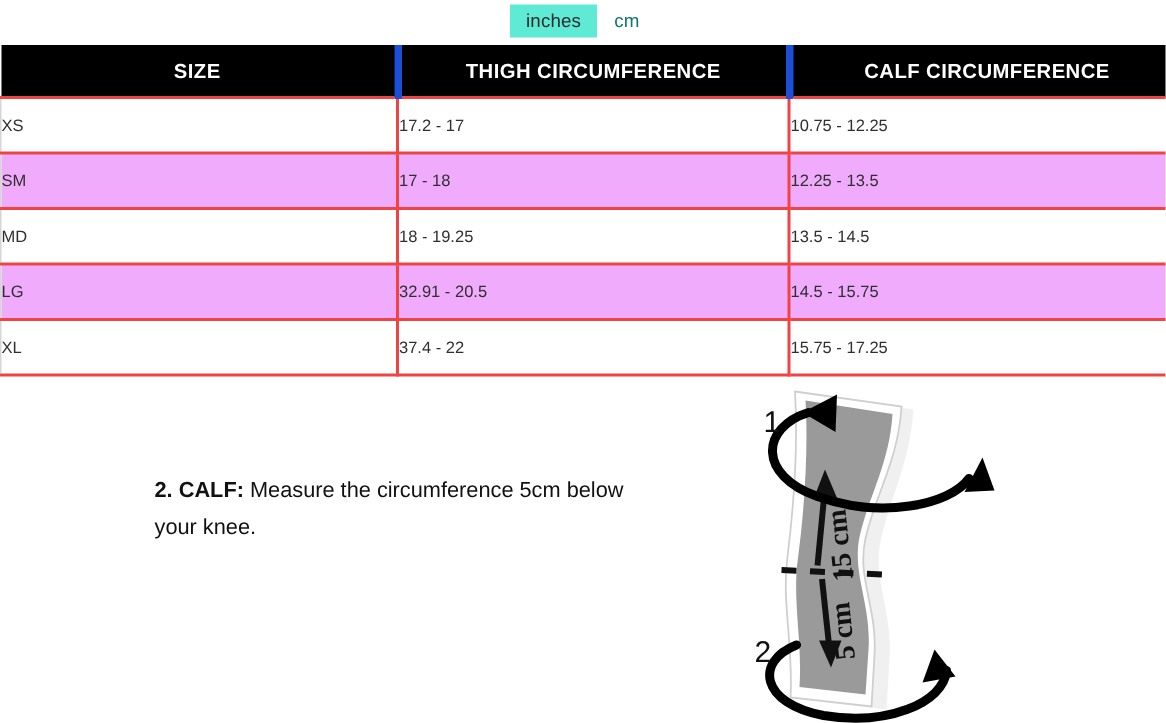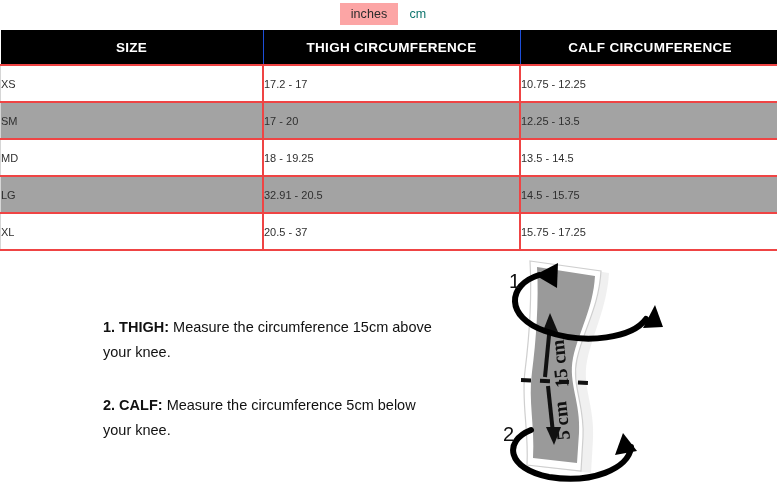--- a/index.html
+++ b/index.html
@@ -33,21 +33,21 @@
     line-height: 22px;
     padding: 0 11px;
     height: 22px;
     color: #3a3a3a;
     background: transparent;
     cursor: pointer;
     user-select: none;
     letter-spacing: 0.1px;
   }
   .unit-tab.selected {
-    background: #fca5a5;
+    background: #5eead4;
     color: #2b2b2b;
   }
   .unit-tab.inactive {
     color: #0f766e;
   }
 
   
   .size-table-wrap {
     position: absolute;
     top: 30px;
@@ -60,35 +60,35 @@
     table-layout: fixed;
   }
   table.size-table th {
     background: #000000;
     color: #ffffff;
     font-size: 13.5px;
     font-weight: bold;
     letter-spacing: 0.3px;
     height: 34px;
     text-align: center;
-    border-right: 1px solid #1d4ed8;
+    border-right: 5px solid #1d4ed8;
     padding: 0;
   }
   table.size-table th:last-child { border-right: none; }
   table.size-table td {
     height: 35px;
     text-align: left;
     font-size: 11px;
     color: #2f2f2f;
     border: 2px solid #ef4444;
     padding: 0;
     background: #ffffff;
   }
   table.size-table tr.alt td {
-    background: #a3a3a3;
+    background: #f0abfc;
   }
   table.size-table td:first-child { border-left: 1px solid #d6d6d6; }
   table.size-table td:last-child  { border-right: 1px solid #d6d6d6; }
 
   
   .lower {
     position: absolute;
     top: 255px;
     left: 0;
     width: 777px;
@@ -137,48 +137,45 @@
       </tr>
     </thead>
     <tbody>
       <tr>
         <td>XS</td>
         <td>17.2 - 17</td>
         <td>10.75 - 12.25</td>
       </tr>
       <tr class="alt">
         <td>SM</td>
-        <td>17 - 20</td>
+        <td>17 - 18</td>
         <td>12.25 - 13.5</td>
       </tr>
       <tr>
         <td>MD</td>
         <td>18 - 19.25</td>
         <td>13.5 - 14.5</td>
       </tr>
       <tr class="alt">
         <td>LG</td>
         <td>32.91 - 20.5</td>
         <td>14.5 - 15.75</td>
       </tr>
       <tr>
         <td>XL</td>
-        <td>20.5 - 37</td>
+        <td>37.4 - 22</td>
         <td>15.75 - 17.25</td>
       </tr>
     </tbody>
   </table>
 </div>
 
 <div class="lower">
 
   <div class="instructions">
-    <p class="instr-line">
-      <span class="instr-label">1. THIGH:</span><span> Measure the circumference 15cm above your knee.</span>
-    </p>
     <p class="instr-line">
       <span class="instr-label">2. CALF:</span><span> Measure the circumference 5cm below your knee.</span>
     </p>
   </div>
 
   <div class="diagram">
     <svg width="200" height="227" viewBox="0 0 200 227" xmlns="http://www.w3.org/2000/svg">
 
       <g opacity="0.45">
         <path d="M62 8 L126 18 C124 52 110 78 104 106

